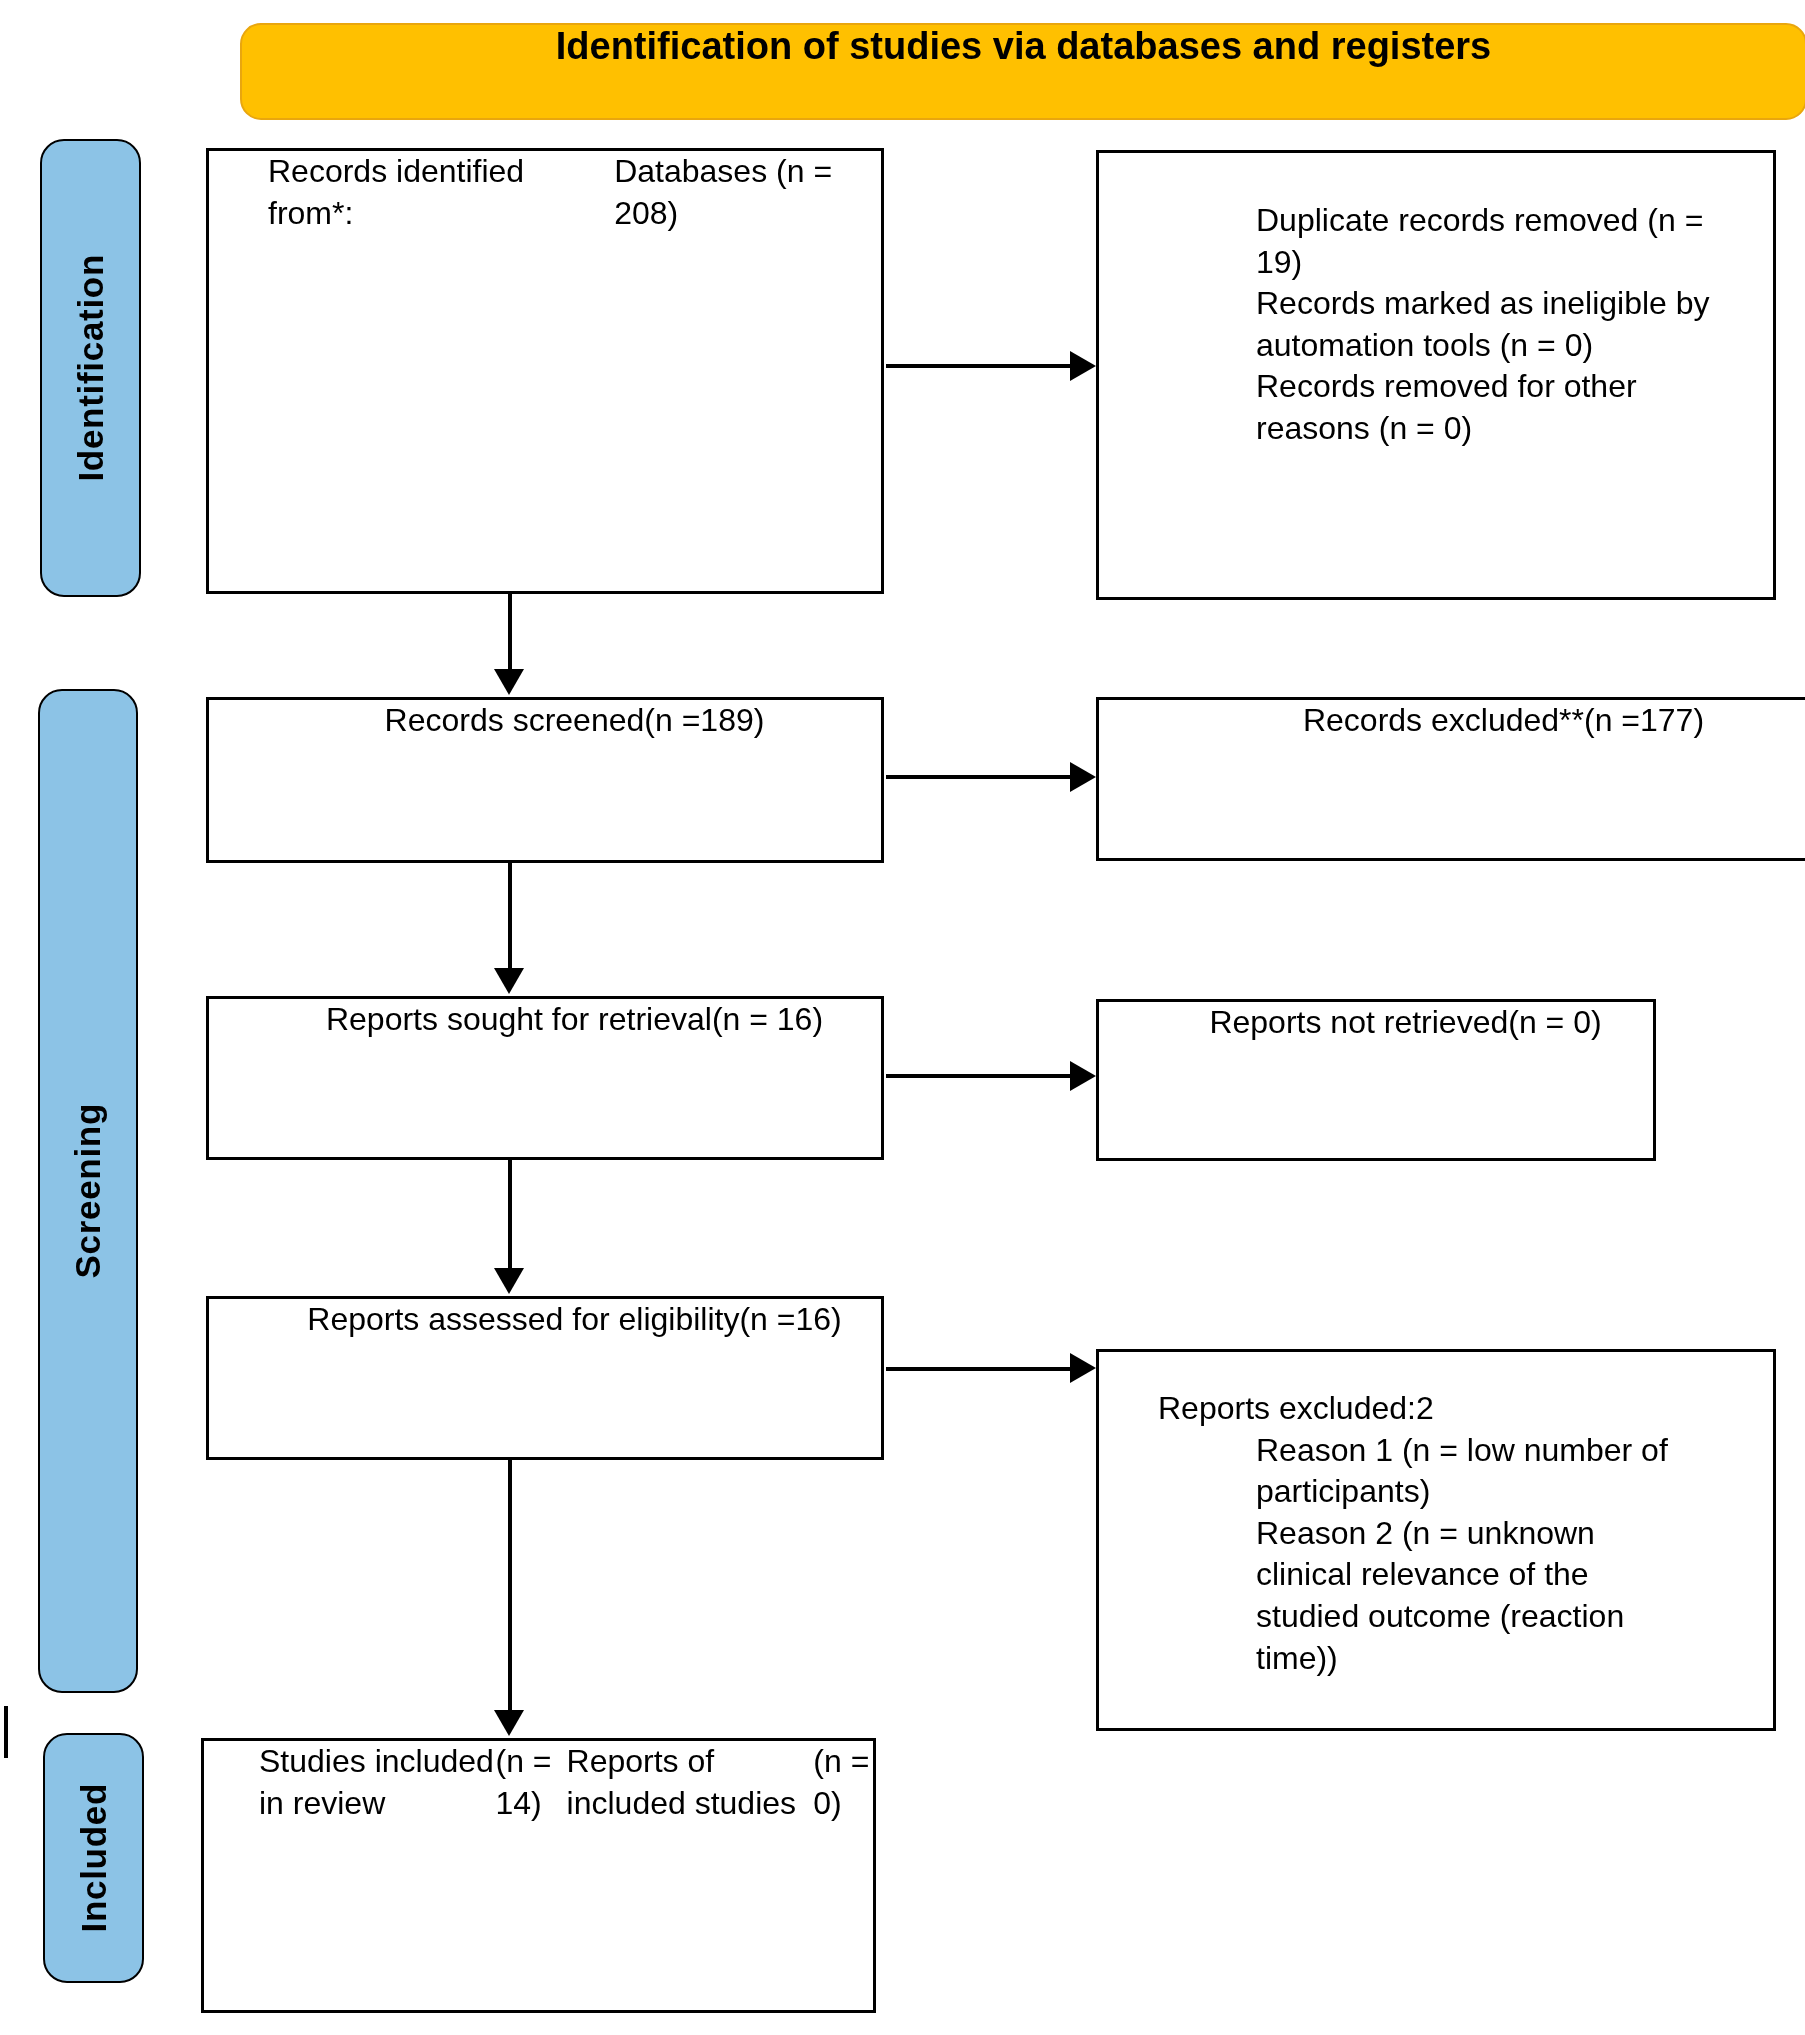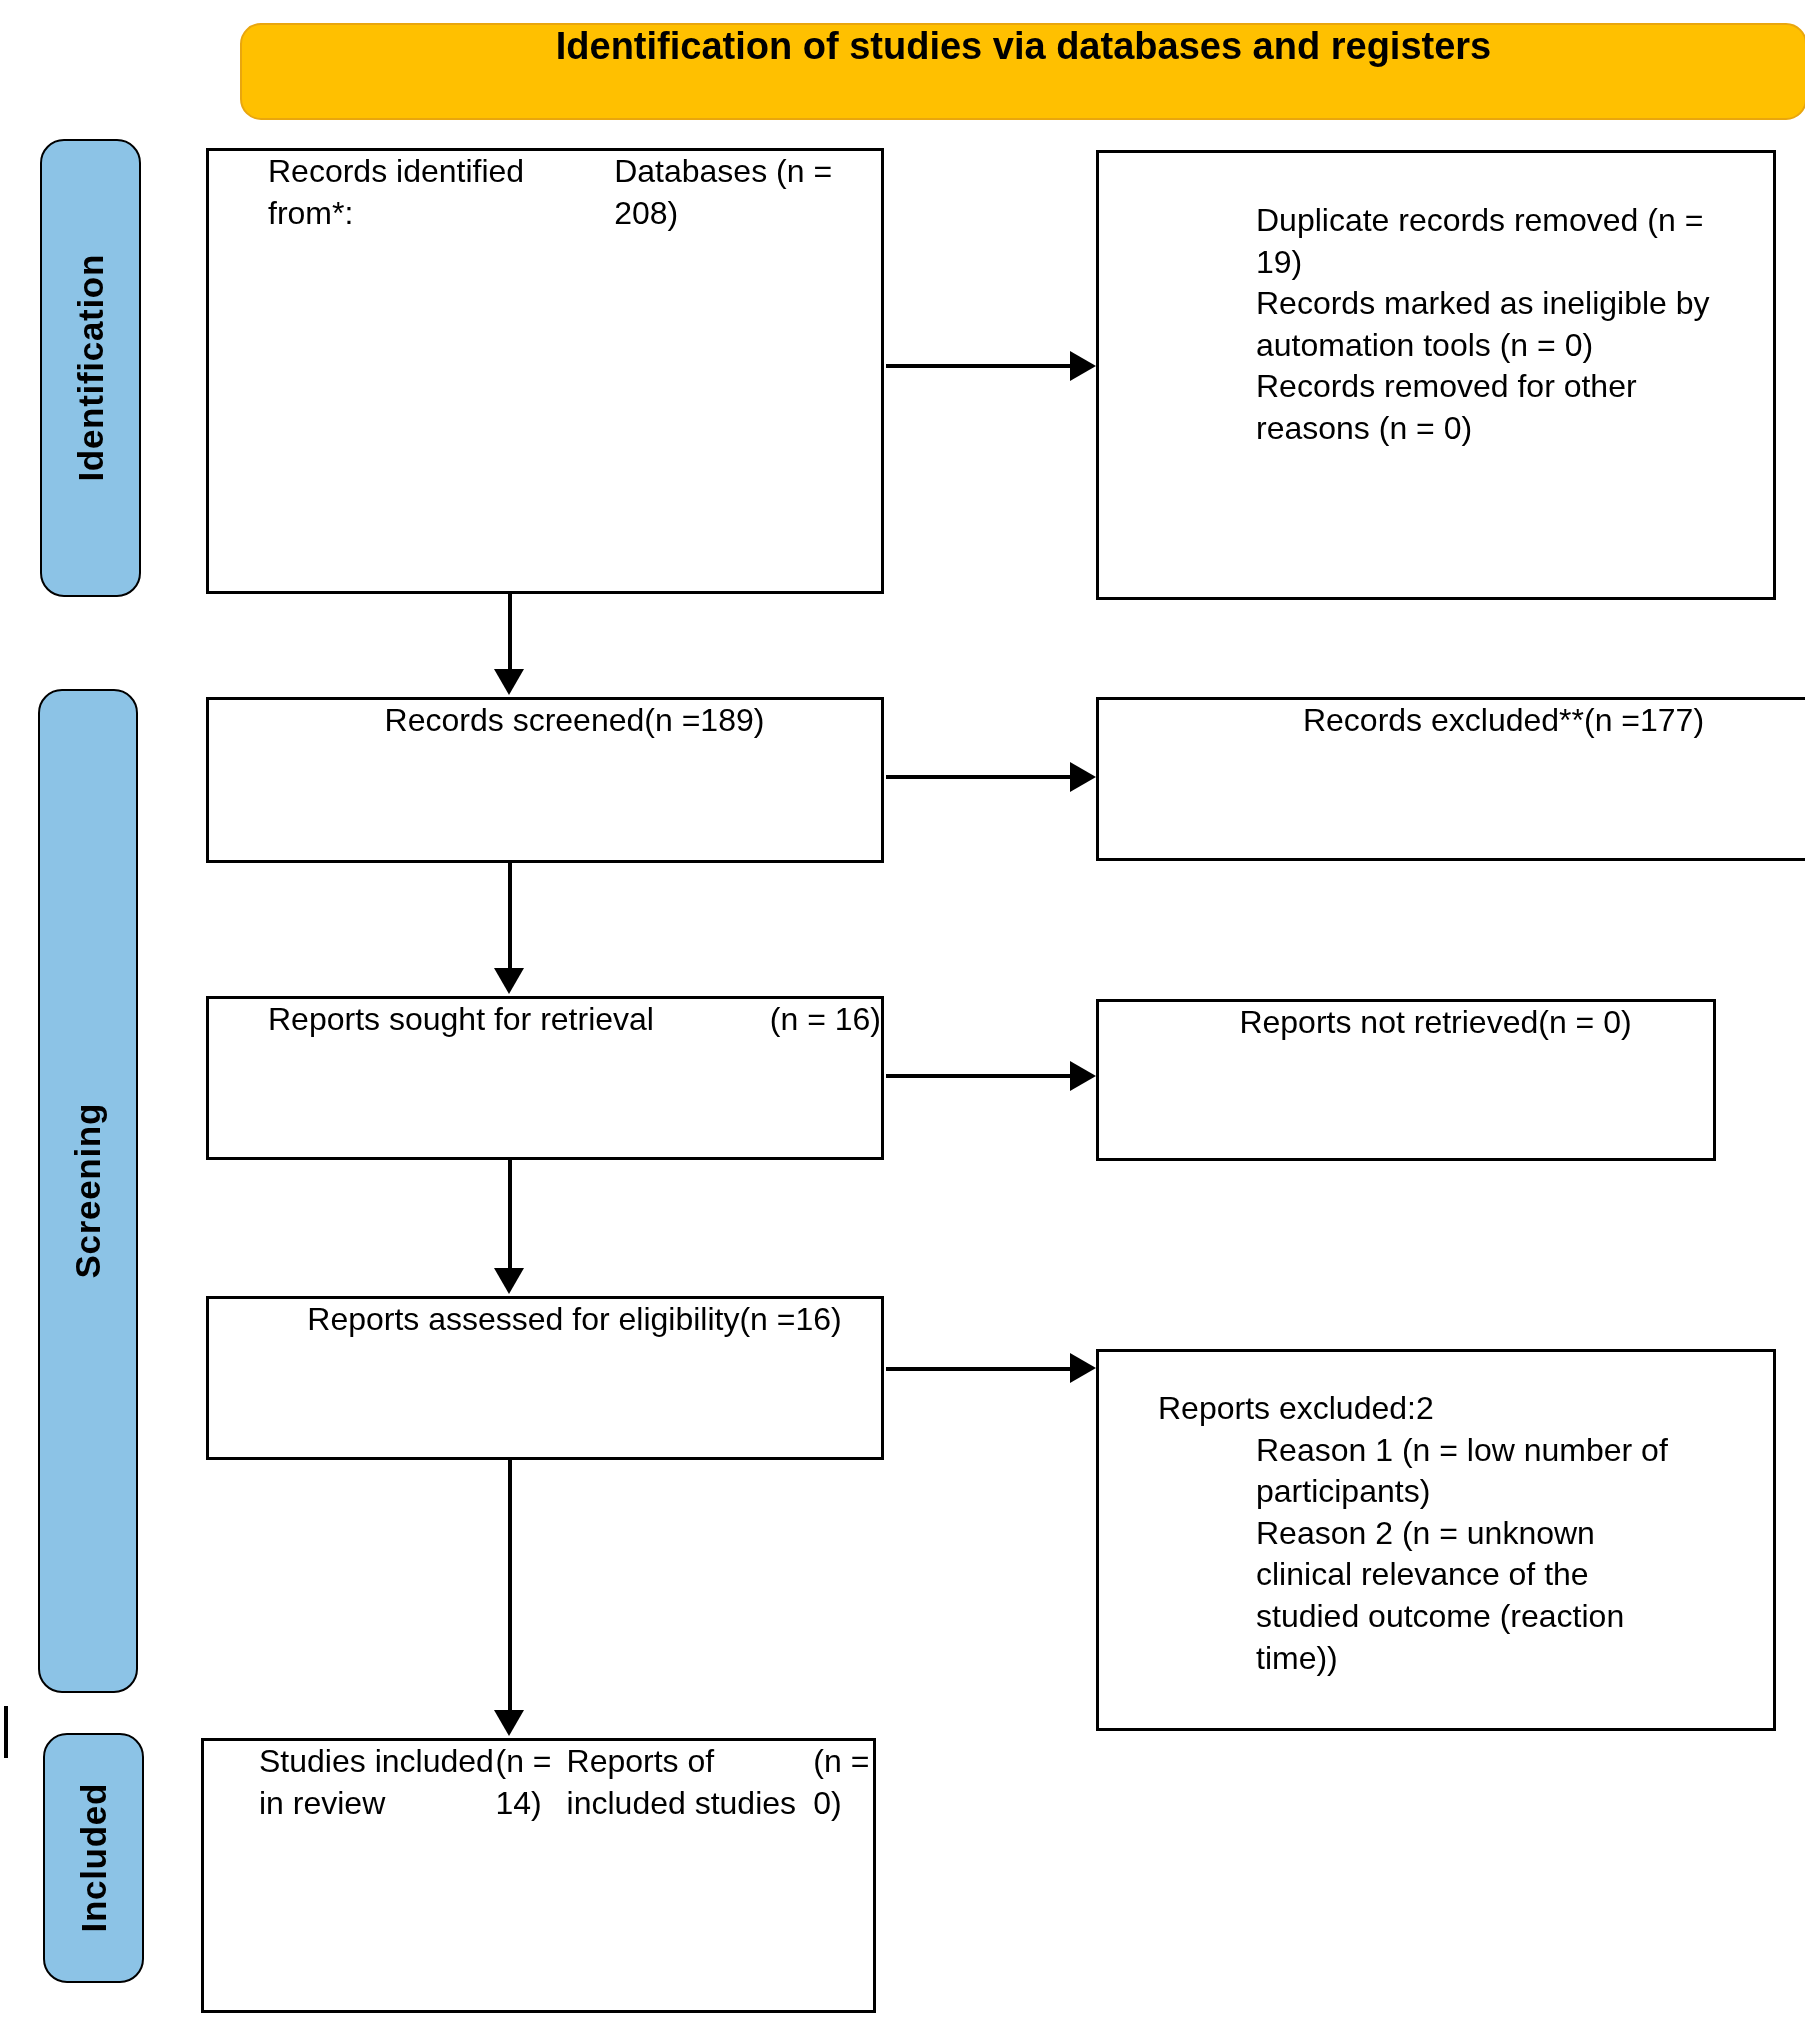--- a/index.html
+++ b/index.html
@@ -51,22 +51,22 @@
     line-height:1.3;
   }
   .fbox.center{display:flex; flex-direction:row; justify-content:center;}
   #box-identified{left:206px; top:148px; width:678px; height:446px; padding-left:59px; padding-right:21px;}
   #box-identified .indent1{margin-left:50px;}
   #box-removed{left:1096px; top:150px; width:680px; height:450px; padding:47px 29px 0 59px;}
   #box-removed .intro{max-width:460px;}
   #box-removed .item{margin-left:98px; max-width:495px;}
   #box-screened{left:206px; top:697px; width:678px; height:166px; padding-left:59px;}
   #box-records-excluded{left:1096px; top:697px; width:756px; height:164px; padding-left:59px;}
-  #box-sought{left:206px; top:996px; width:678px; height:164px; padding-left:59px;justify-content:space-between;}
-  #box-not-retrieved{left:1096px; top:999px; width:620px; height:162px; padding-left:59px;}
+  #box-sought{left:206px; top:996px; width:678px; height:164px; padding-left:59px;}
+  #box-not-retrieved{left:1096px; top:999px; width:560px; height:162px; padding-left:59px;}
   #box-assessed{left:206px; top:1296px; width:678px; height:164px; padding-left:59px;}
   #box-reports-excluded{left:1096px; top:1309px; width:680px; height:382px; padding:36px 29px 0 59px;margin-top:40px;}
   #box-reports-excluded .item{margin-left:98px; max-width:418px;}
   #box-included{left:201px; top:1738px; width:675px; height:275px; padding-left:55px;}
   
   .vstem{position:absolute; width:4.2px; background:#000;}
   .hstem{position:absolute; height:4.2px; background:#000;}
   .head-down{
     position:absolute; width:0; height:0;
     border-left:15.3px solid transparent;

